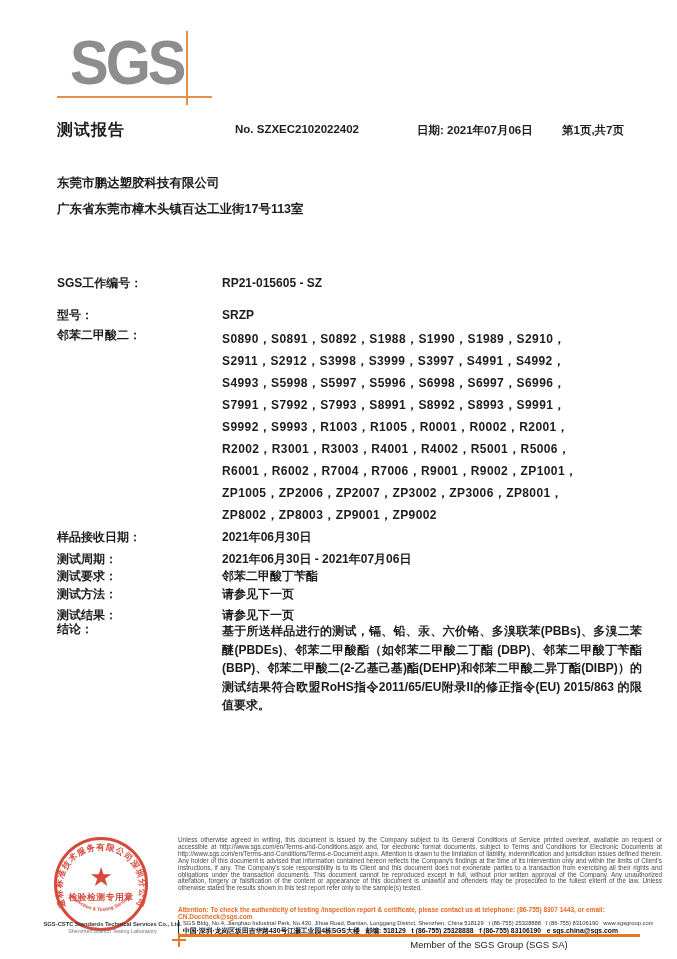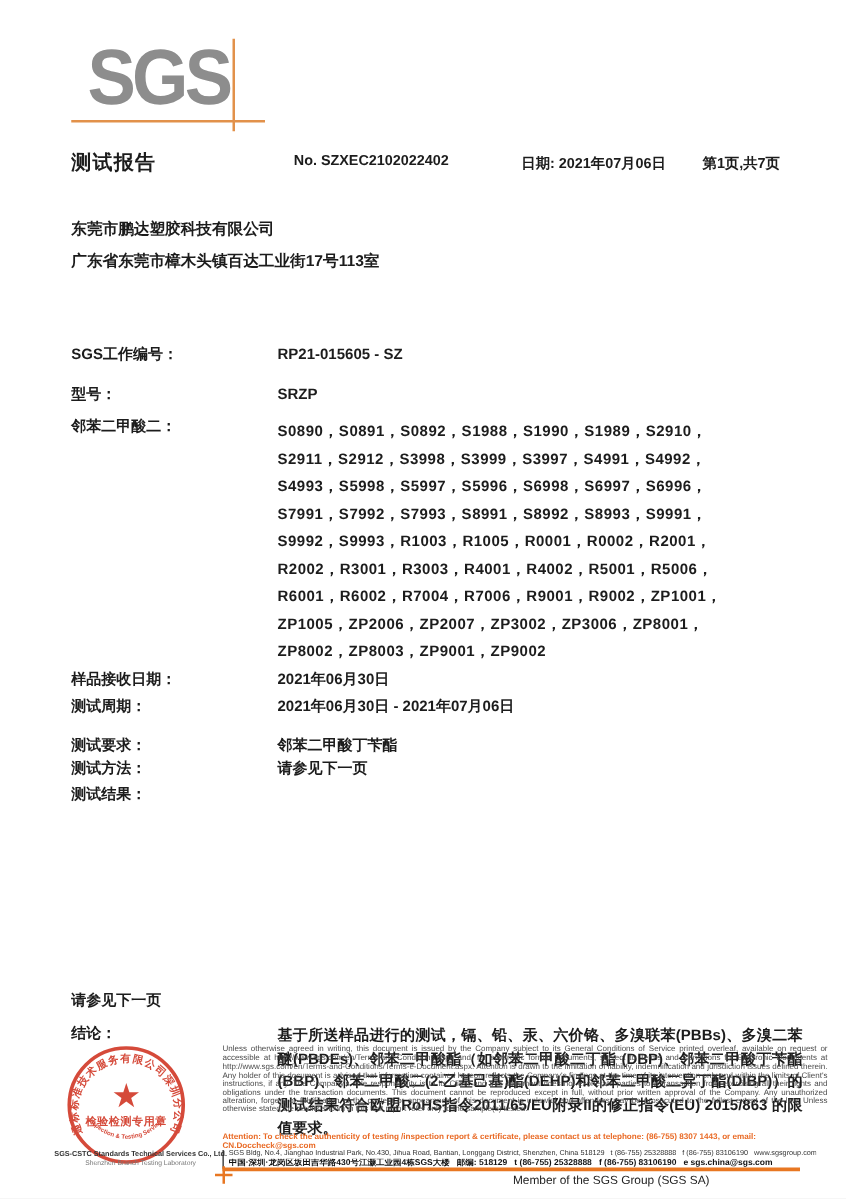--- a/index.html
+++ b/index.html
@@ -23,28 +23,28 @@
   .page-info{left:562px;top:123px !important;font-size:11.5px;font-weight:600;}
   
   .applicant{position:absolute;left:57px;top:170px;font-size:12.5px;font-weight:600;line-height:26px;}
   
   .intro{position:absolute;left:57px;top:251px;font-size:12px;font-weight:600;}
   .fields{position:absolute;left:57px;top:276px;width:585px;}
   .field-row{display:flex;font-size:12px;font-weight:600;line-height:14px;}
   .field-label{flex:0 0 165px;}
   .field-value{flex:1;white-space:pre-line;}
   .field-row.r0{margin-bottom:18px;}
-  .field-row.r1{margin-bottom:12px;}
+  .field-row.r1{margin-bottom:6px;}
   .field-row.r2 .field-value{line-height:22px;letter-spacing:0.4px;}
   .field-row.r2{margin-bottom:4px;}
   .field-row.r3{margin-bottom:8px;}
-  .field-row.r4{margin-bottom:17px;justify-content:center;}
+  .field-row.r4{margin-bottom:3px;justify-content:center;}
   .field-row.r5{margin-bottom:4px;}
   .field-row.r6{margin-bottom:7px;}
-  .field-row.r7{margin-bottom:12px;flex-direction:column;}
+  .field-row.r7{margin-bottom:0;}
   .field-row.r8 .field-value{line-height:18.5px;white-space:normal;text-align:justify;max-width:420px;}
   
   .footer-disclaimer{
     position:absolute;left:178px;top:837px;width:484px;
     font-size:6.4px;line-height:6.9px;color:#4a4a4a;text-align:justify;font-weight:400;
   }
   .footer-attention{
     position:absolute;left:178px;top:906px;width:484px;
     font-size:6.5px;line-height:7px;color:#e96a25;font-weight:700;
   }

